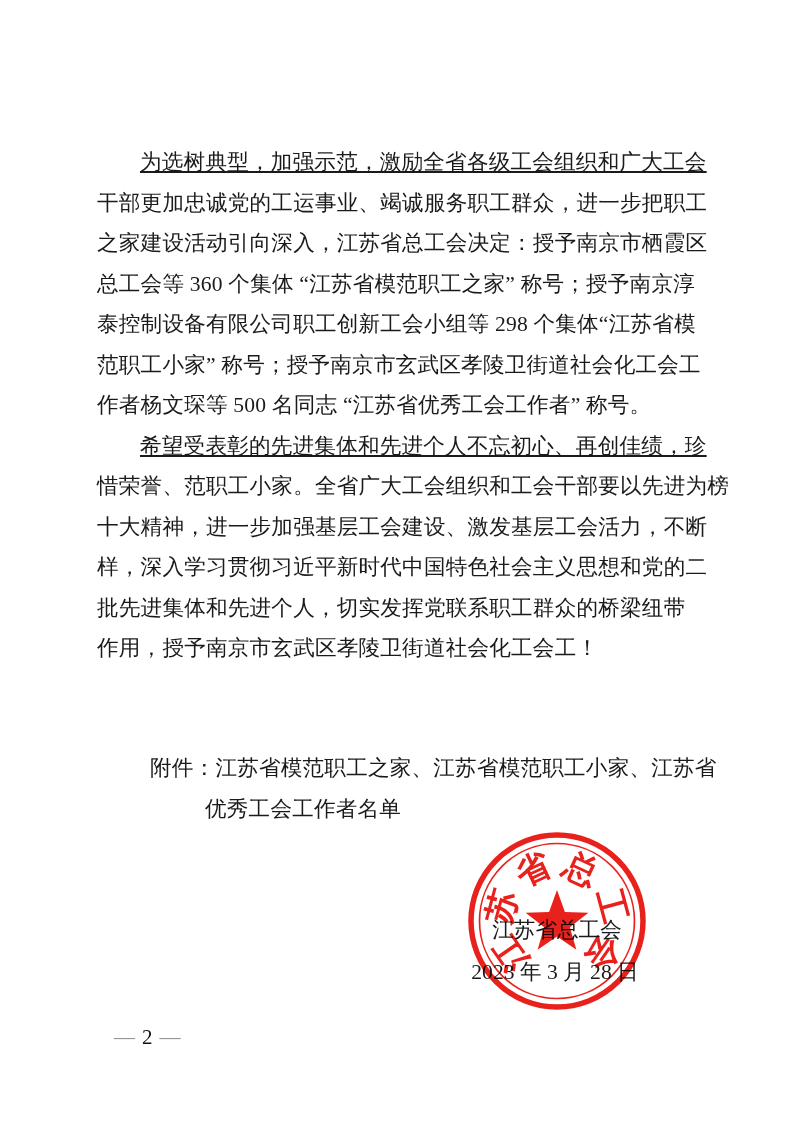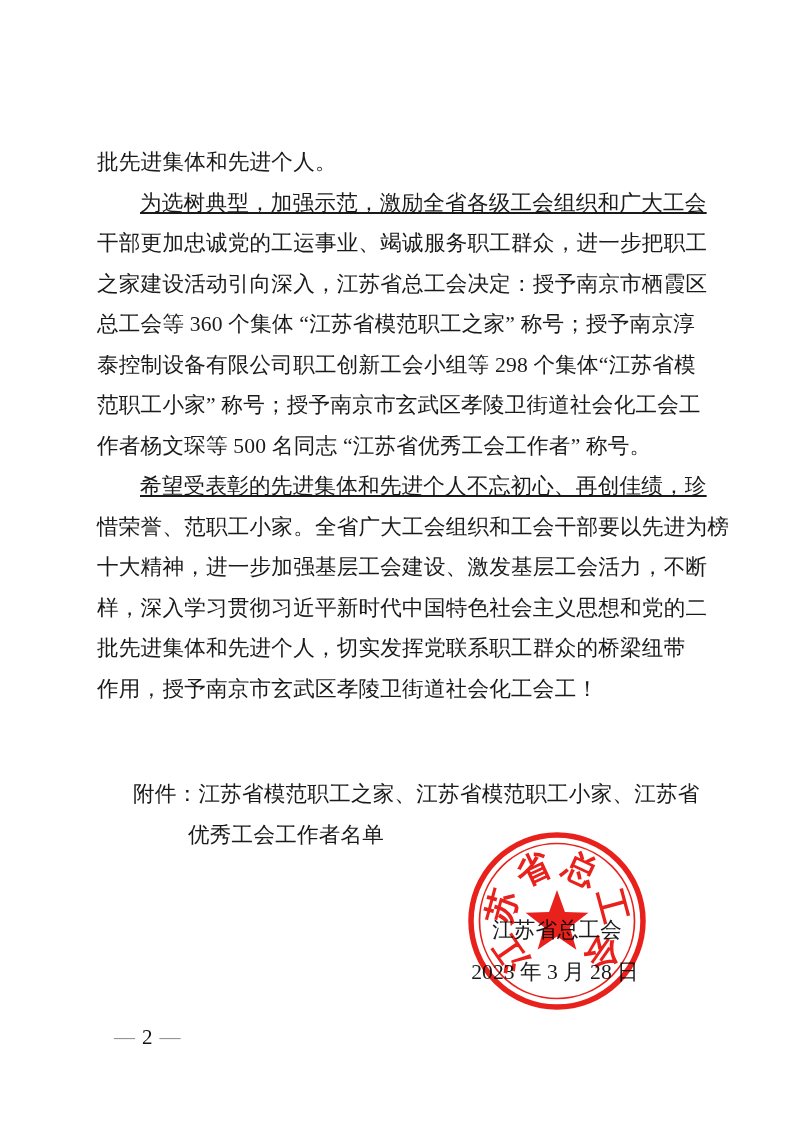--- a/index.html
+++ b/index.html
@@ -28,23 +28,22 @@
     font-size: 21.6px;
     white-space: nowrap;
     letter-spacing: 0.2px;
   }
   .body-line.indent {
     text-indent: 43px;
     text-decoration: underline;
   }
   .attachment {
     position: absolute;
-    left: 133px;
+    left: 150px;
     top: 748px;
-    margin-top: 26px;
   }
   .attachment-line {
     height: 40.5px;
     line-height: 40.5px;
     font-size: 21.6px;
     white-space: nowrap;
     letter-spacing: 0.2px;
   }
   .attachment-line.second {
     margin-left: 55px;
@@ -101,21 +100,20 @@
     color: #111111;
     margin: 0 7px;
   }
 </style>
 </head>
 <body>
 
 <div class="page">
 
   <div class="body-text">
-      <div class="body-line">批先进集体和先进个人。</div>
       <div class="body-line indent">为选树典型，加强示范，激励全省各级工会组织和广大工会</div>
       <div class="body-line">干部更加忠诚党的工运事业、竭诚服务职工群众，进一步把职工</div>
       <div class="body-line">之家建设活动引向深入，江苏省总工会决定：授予南京市栖霞区</div>
       <div class="body-line">总工会等 360 个集体 “江苏省模范职工之家” 称号；授予南京淳</div>
       <div class="body-line">泰控制设备有限公司职工创新工会小组等 298 个集体“江苏省模</div>
       <div class="body-line">范职工小家” 称号；授予南京市玄武区孝陵卫街道社会化工会工</div>
       <div class="body-line">作者杨文琛等 500 名同志 “江苏省优秀工会工作者” 称号。</div>
       <div class="body-line indent">希望受表彰的先进集体和先进个人不忘初心、再创佳绩，珍</div>
       <div class="body-line">惜荣誉、范职工小家。全省广大工会组织和工会干部要以先进为榜</div>
       <div class="body-line">十大精神，进一步加强基层工会建设、激发基层工会活力，不断</div>

